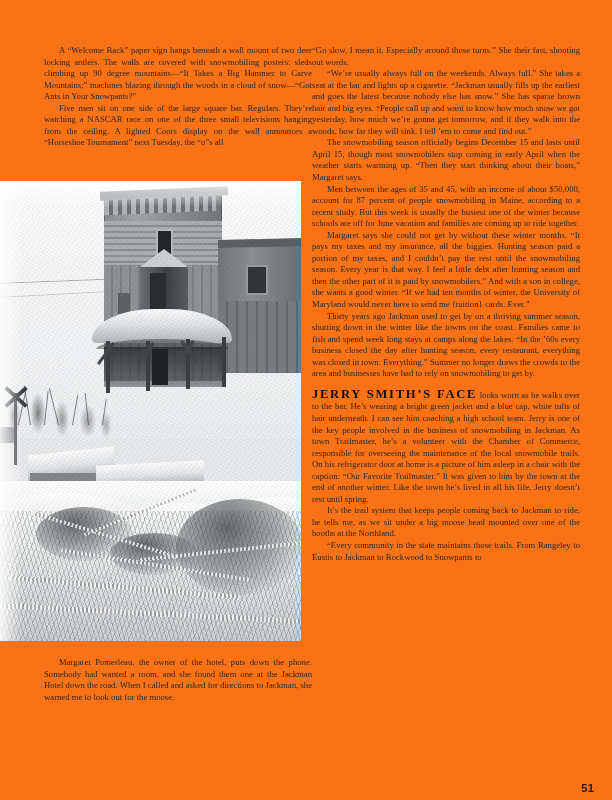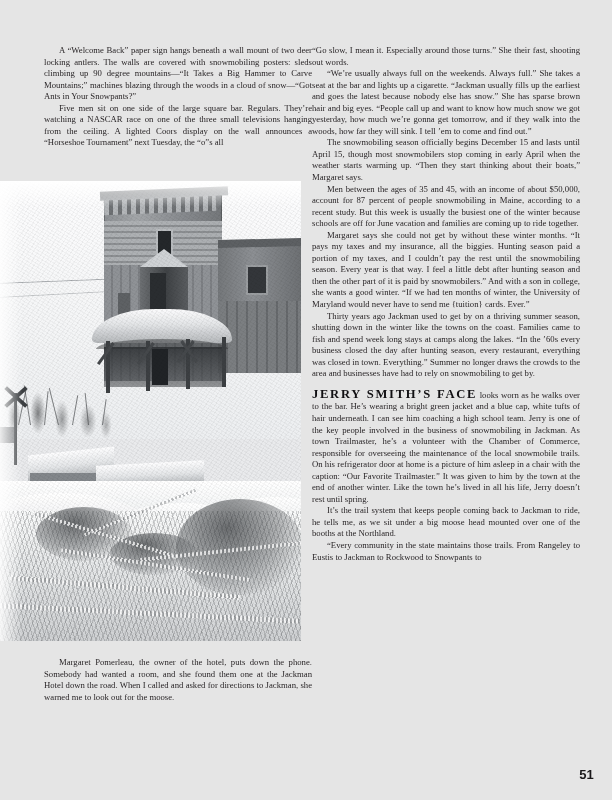--- a/index.html
+++ b/index.html
@@ -12,21 +12,21 @@
     height: 800px;
     position: relative;
     overflow: hidden;
     font-family: "Liberation Serif", serif;
     color: #231f20;
   }
 
   .page {
     position: absolute;
     inset: 0;
-    background: #e5e5e5;
+    background: #f97316;
   }
 
   
   .photo {
     position: absolute;
     left: 0;
     top: 181px;
     width: 301px;
     height: 460px;
     overflow: hidden;
@@ -266,24 +266,24 @@
     font-family: Liberation Serif, serif;
     font-weight: bold;
     font-size: 12.6px;
     letter-spacing: 1.7px;
     color: #111013;
   }
   .head-para { text-indent: 0 !important; margin-top: 9px !important; }
 
   .folio {
     position: absolute;
-    right: 18px; bottom: 18px;
+    right: 18px; bottom: 6px;
     font-family: "Liberation Sans", sans-serif;
     font-weight: bold;
-    font-size: 13px;
+    font-size: 11px;
     letter-spacing: .2px;
     color: #1a181a;
   }
 </style>
 </head>
 <body>
 
 <div class="page">
 
   <div class="photo" aria-label="black-and-white photograph of a snow-covered wooden false-front building with snowmobile tracks in the foreground">

